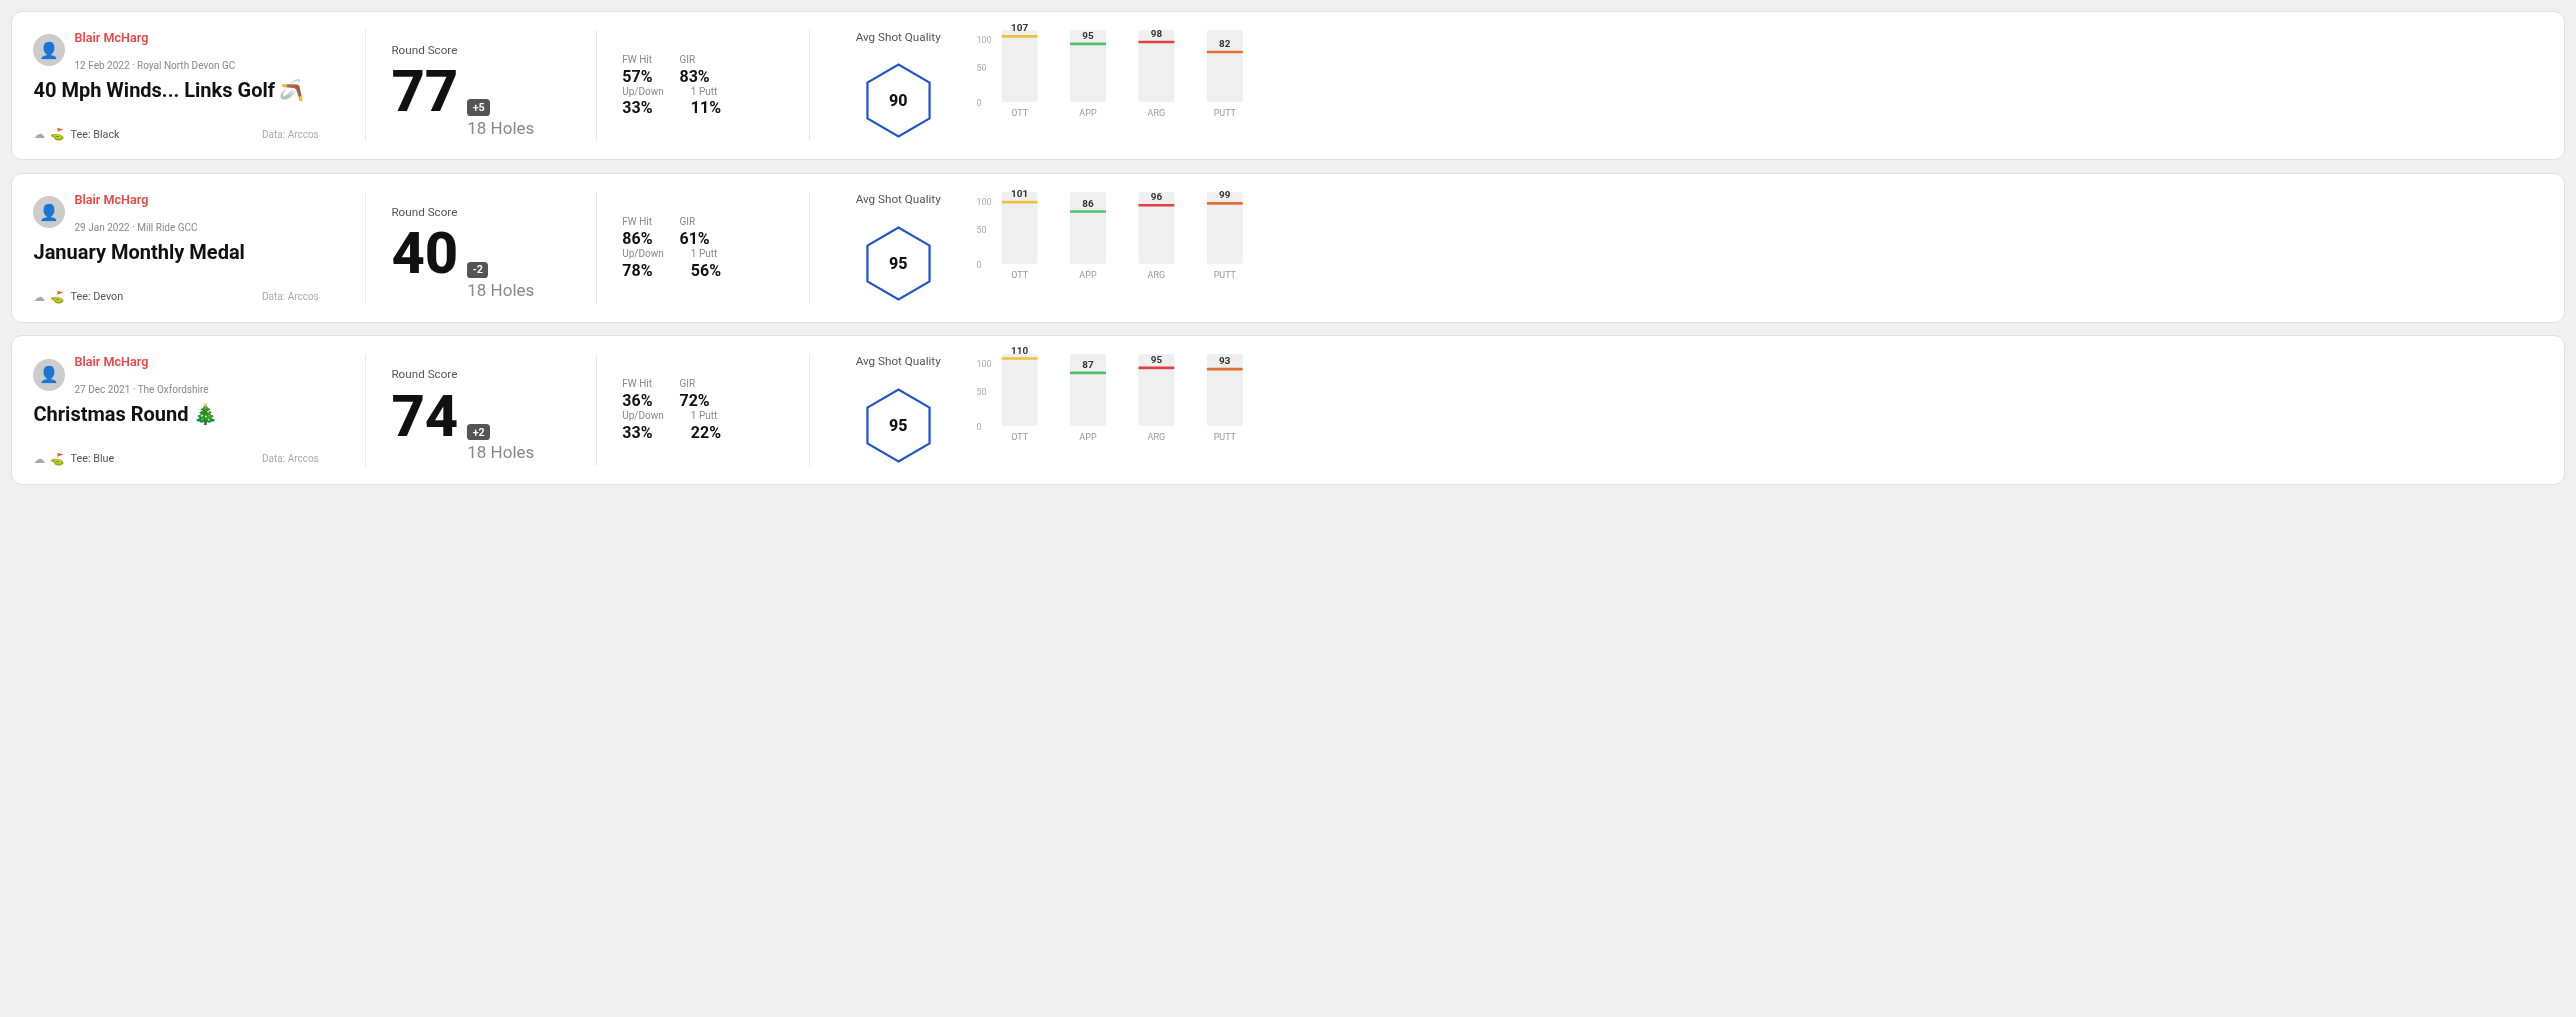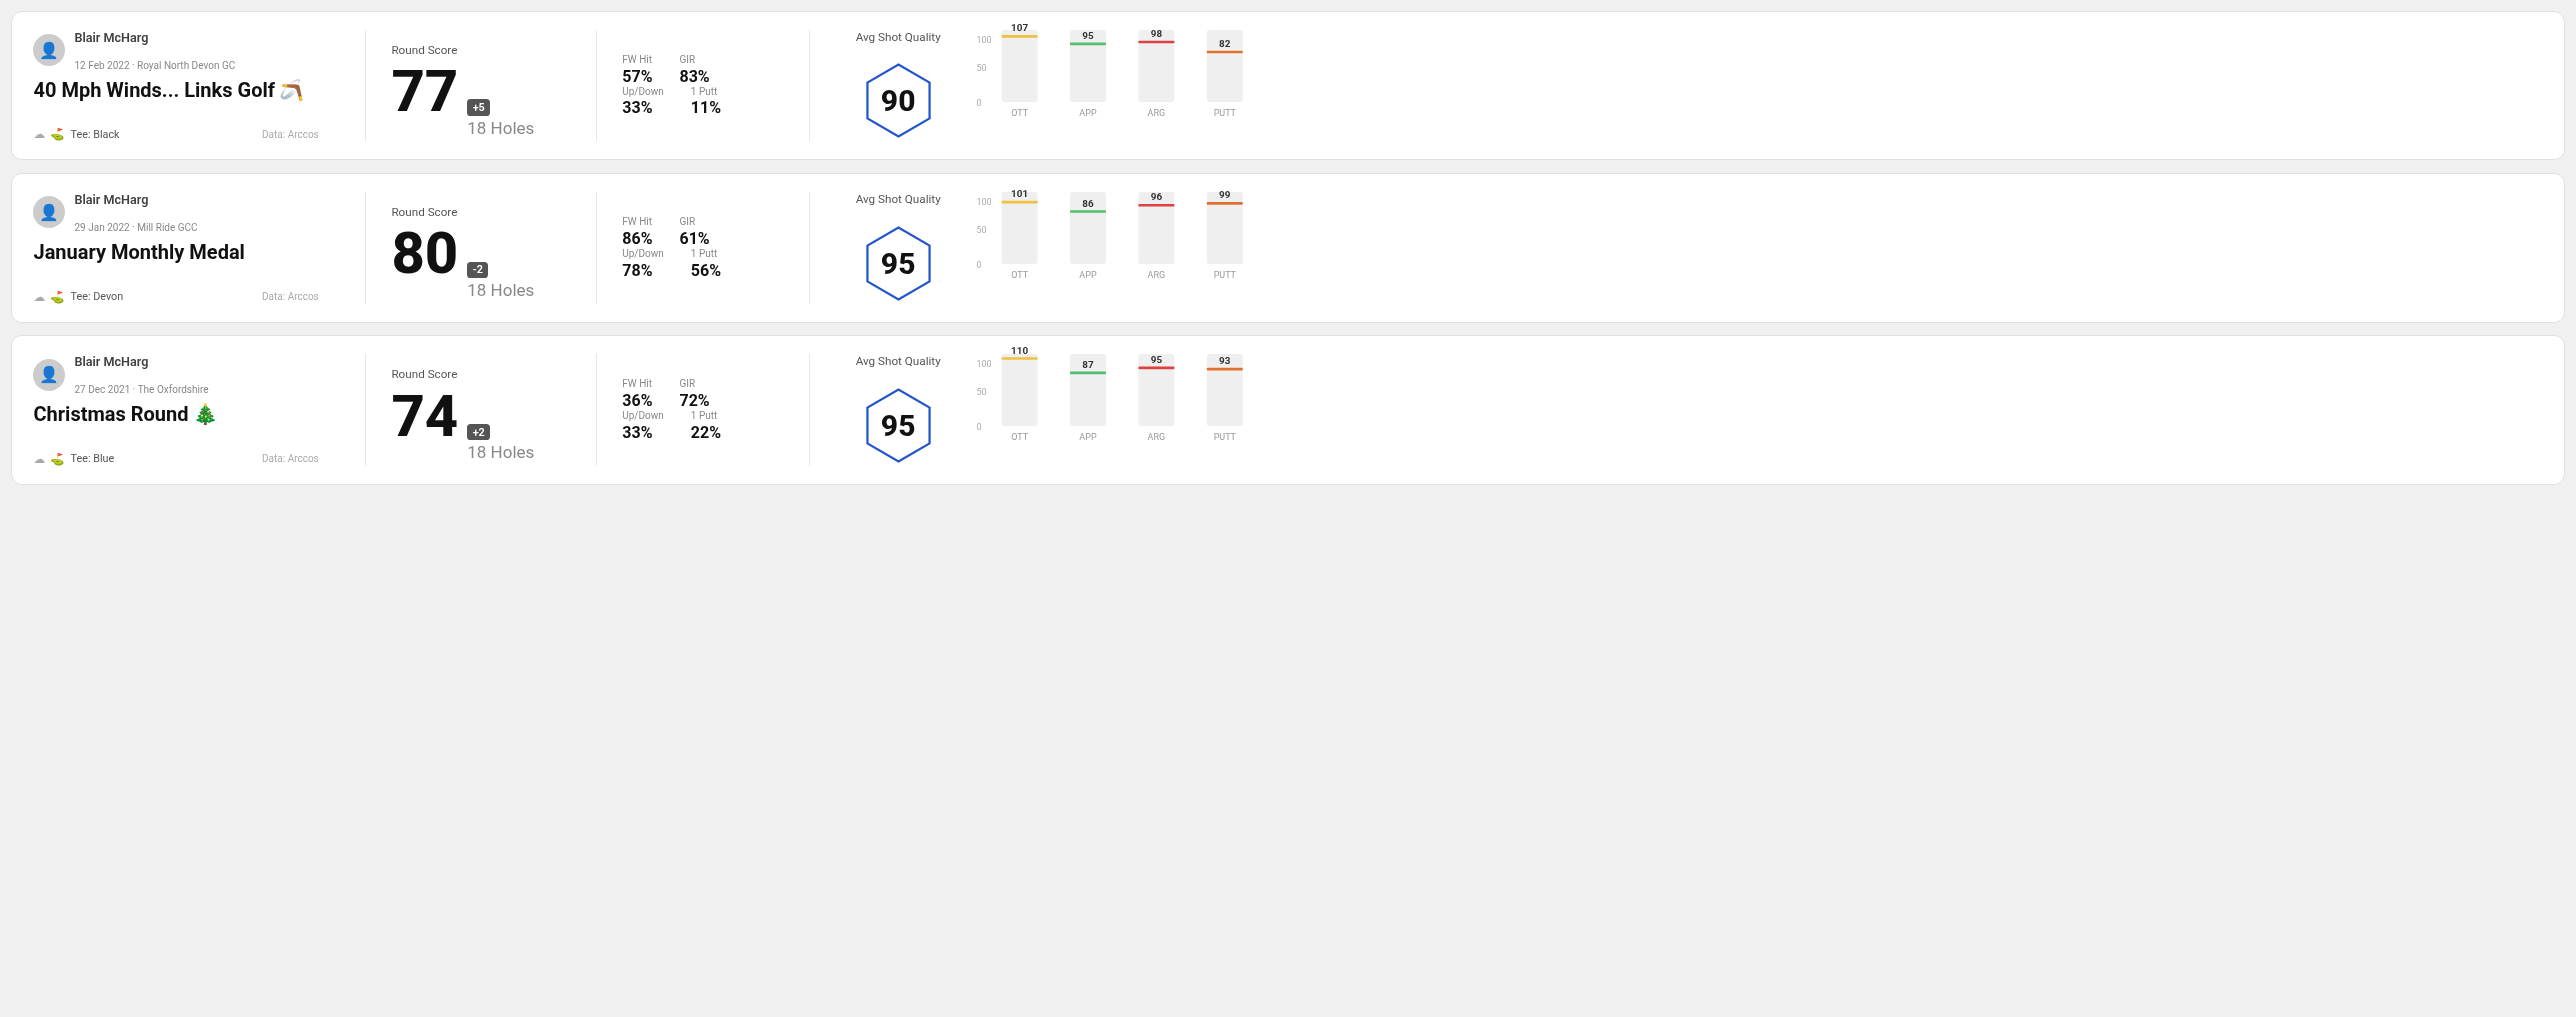--- a/index.html
+++ b/index.html
@@ -45,21 +45,21 @@
       flex-shrink: 0;
     }
     .avatar-icon {
       color: #888;
       font-size: 16px;
     }
     .user-details {}
     .user-name {
       font-size: 12.6px;
       font-weight: 600;
-      color: #404040;
+      color: #ef4444;
     }
     .user-meta {
       font-size: 10px;
       color: #888;
       margin-top: 15px;
     }
     .round-title {
       font-size: 20px;
       font-weight: 700;
       color: #111;
@@ -161,21 +161,21 @@
       display: flex;
       align-items: center;
       justify-content: center;
     }
     .hexagon {
       width: 79px;
       height: 79px;
     }
     .hex-score {
       position: absolute;
-      font-size: 30px;
+      font-size: 16px;
       font-weight: 800;
       color: #111;
     }
     .chart-section {
       flex: 1;
       display: flex;
       flex-direction: column;
       justify-content: flex-end;
       padding-left: 14.4px;
       padding-bottom: 3.6px;
@@ -305,21 +305,21 @@
         </div>
         <span style="font-size:10px; color:#aaa;">Data: Arccos</span>
       </div>
     </div>
 
     <div class="divider-v"></div>
 
     <div class="score-section">
       <div class="section-label">Round Score</div>
       <div class="score-row">
-        <div class="score-big">80</div>
+        <div class="score-big">40</div>
         <div>
           <div class="score-badge">-2</div>
           <div class="holes-label">18 Holes</div>
         </div>
       </div>
     </div>
 
     <div class="divider-v"></div>
 
     <div class="stats-section">

